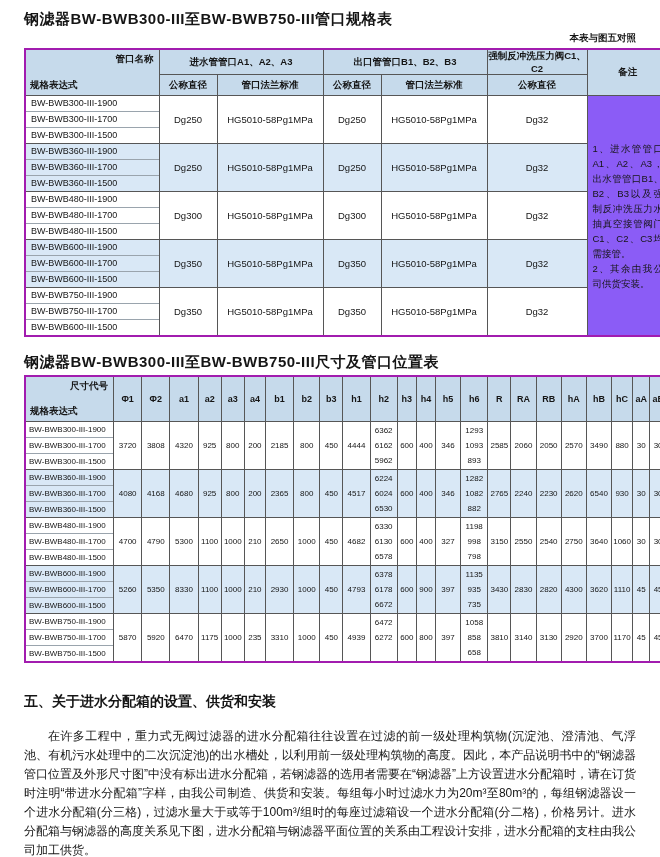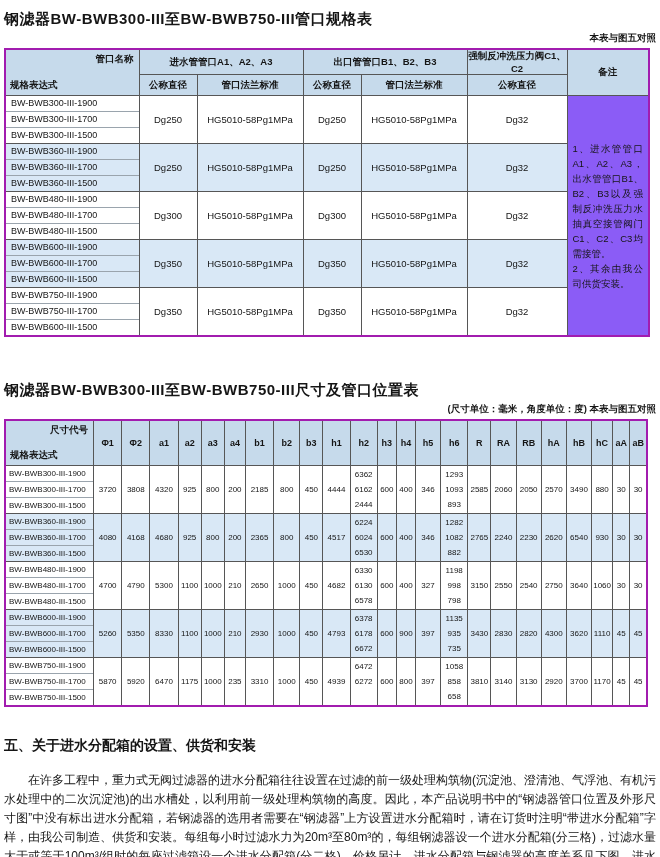--- a/index.html
+++ b/index.html
@@ -1,20 +1,20 @@
 <!DOCTYPE html>
 <html><head>
 <meta charset="utf-8">
 <style>
   html,body{margin:0;padding:0;}
   body{
     width:660px;height:857px;overflow:hidden;background:#ffffff;
     font-family:"Liberation Sans","DejaVu Sans",sans-serif;color:#151515;
   }
-  .page{box-sizing:border-box;width:660px;height:857px;padding:6px 4px;}
+  .page{box-sizing:border-box;width:660px;height:857px;padding:6px 24px;}
   .doctitle{font-size:15px;font-weight:bold;margin:4px 0 3px 0;letter-spacing:.5px;}
   .noteR{text-align:right;font-size:9.5px;font-weight:bold;margin:0 0 3px 0;}
   table{border-collapse:collapse;table-layout:fixed;width:644px;}
   .t1,.t2{border:2px solid #a21caf;}
   th,td{border:1px solid #565656;padding:0;text-align:center;vertical-align:middle;}
   
   .t1 th{background:#c6daeb;font-size:9.5px;font-weight:bold;height:20px;}
   .t1 .labcell{padding:0;}
   .labline{height:15px;line-height:15px;text-align:left;padding-left:5px;font-size:9px;
            border-bottom:1px solid #9aa4ad;white-space:nowrap;}
@@ -23,21 +23,21 @@
   tr.shaded td{background:#d9e8f6;}
   .remark{font-size:9.5px;text-align:left;padding:4px 5px;background:#8b5cf6;}
   .remark div{line-height:15px;text-align:justify;}
   
   .corner{position:relative;background-color:#c6daeb;
     background-image:linear-gradient(to bottom right,
       rgba(0,0,0,0) calc(50% - .7px), #565656 calc(50% - .7px),
       #565656 calc(50% + .7px), rgba(0,0,0,0) calc(50% + .7px));}
   .corner .ct{position:absolute;top:3px;right:5px;font-size:9.5px;font-weight:bold;}
   .corner .cb{position:absolute;bottom:3px;left:4px;font-size:9.5px;font-weight:bold;margin-top:47px;}
-  .title2{margin-top:44px;}
+  .title2{margin-top:16px;}
   .t2 th{background:#c6daeb;font-size:9px;font-weight:bold;}
   .t2 .corner{height:44px;}
   .t2 .labline{font-size:8px;padding-left:3px;}
   .ncell{font-size:8px;}
   .nline{height:15px;line-height:15px;font-size:8px;}
   
   .sec-head{font-size:14px;font-weight:bold;margin:30px 0 16px 0;}
   .para{font-size:12px;line-height:19px;text-align:justify;text-indent:2em;margin:0;}
 </style>
 </head>
@@ -139,21 +139,20 @@
           <td class="vcell">Dg350</td>
           <td class="vcell">HG5010-58Pg1MPa</td>
           <td class="vcell">Dg350</td>
           <td class="vcell">HG5010-58Pg1MPa</td>
           <td class="vcell">Dg32</td>
         </tr>
       </tbody>
   </table>
 
   <div class="doctitle title2">钢滤器BW-BWB300-III至BW-BWB750-III尺寸及管口位置表</div>
-  <div class="noteR">(尺寸单位：毫米，角度单位：度) 本表与图五对照</div>
 
   <table class="t2">
     <colgroup id="t2cols">
         <col style="width: 88px;">
         <col style="width: 28px;">
         <col style="width: 28px;">
         <col style="width: 28px;">
         <col style="width: 23px;">
         <col style="width: 23px;">
         <col style="width: 21px;">
@@ -219,21 +218,21 @@
           <td class="ncell">925</td>
           <td class="ncell">800</td>
           <td class="ncell">200</td>
           <td class="ncell">2185</td>
           <td class="ncell">800</td>
           <td class="ncell">450</td>
           <td class="ncell">4444</td>
           <td class="ncell">
             <div class="nline">6362</div>
             <div class="nline">6162</div>
-            <div class="nline">2444</div>
+            <div class="nline">5962</div>
           </td>
           <td class="ncell">600</td>
           <td class="ncell">400</td>
           <td class="ncell">346</td>
           <td class="ncell">
             <div class="nline">1293</div>
             <div class="nline">1093</div>
             <div class="nline">893</div>
           </td>
           <td class="ncell">2585</td>

